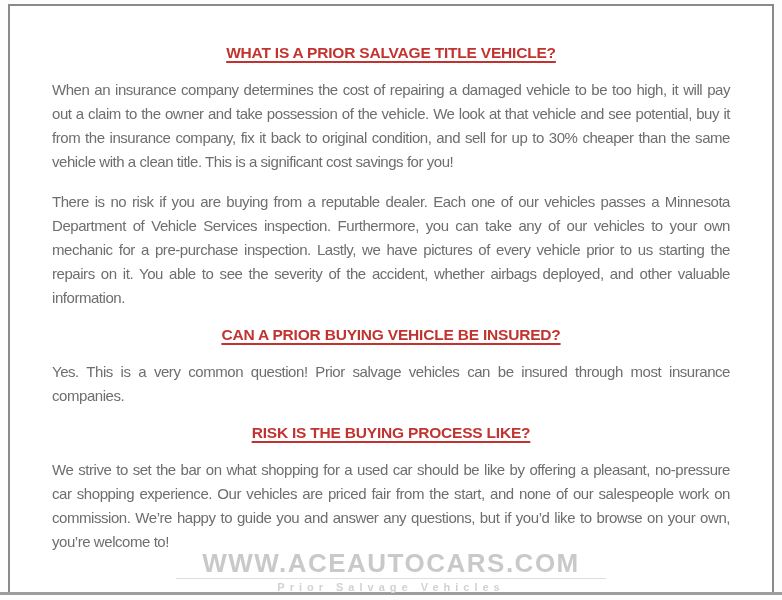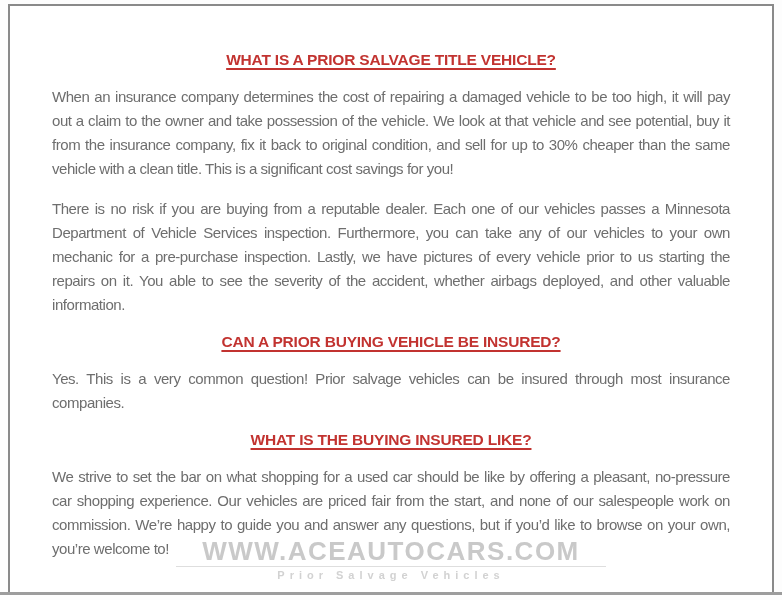--- a/index.html
+++ b/index.html
@@ -52,35 +52,35 @@
     font-size: 15.5px;
     line-height: 18px;
     font-weight: 700;
     letter-spacing: -0.2px;
     color: #c23330;
     text-decoration: underline;
     text-underline-offset: 3px;
     text-decoration-thickness: 1.5px;
   }
   section:first-of-type .faq-heading {
-    margin-top: 7px;
+    margin-top: 0;
   }
   .faq-body {
     margin: 16px;
     font-size: 15px;
     line-height: 24px;
     letter-spacing: -0.45px;
     color: #6e6e6e;
     text-align: justify;
   }
   .watermark {
     position: absolute;
     left: 0;
     right: 0;
-    bottom: 12px;
+    bottom: 0;
     text-align: center;
     z-index: 1;
     user-select: none;
   }
   .watermark-site {
     font-size: 26px;
     font-weight: 700;
     letter-spacing: 1.5px;
     color: #c9c9c9;
     line-height: 26px;
@@ -124,21 +124,21 @@
 
       <section>
         <h2 class="faq-heading">CAN A PRIOR BUYING VEHICLE BE INSURED?</h2>
         <p class="faq-body">Yes. This is a very common question! Prior salvage vehicles can be insured through most insurance companies.</p>
       </section>
 
       <section>
       </section>
 
       <section>
-        <h2 class="faq-heading">WHAT IS THE BUYING INSURED LIKE?</h2>
+        <h2 class="faq-heading">RISK IS THE BUYING PROCESS LIKE?</h2>
         <p class="faq-body">We strive to set the bar on what shopping for a used car should be like by offering a pleasant, no-pressure car shopping experience. Our vehicles are priced fair from the start, and none of our salespeople work on commission. We’re happy to guide you and answer any questions, but if you’d like to browse on your own, you’re welcome to!</p>
       </section>
 
     </div>
   </div>
 
   <div class="bottom-edge"></div>
 </div>
 
 </body></html>

